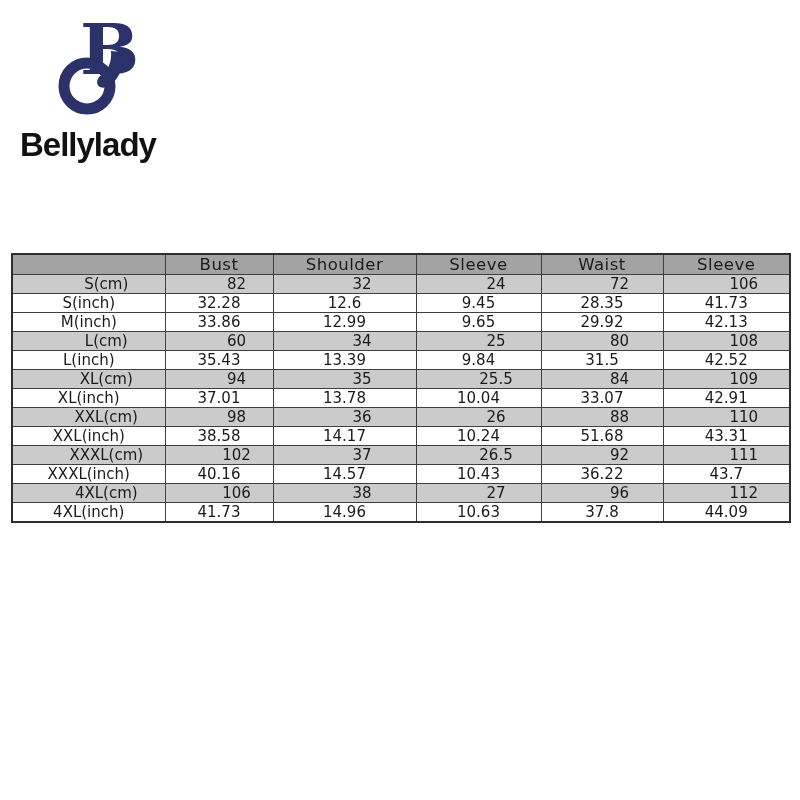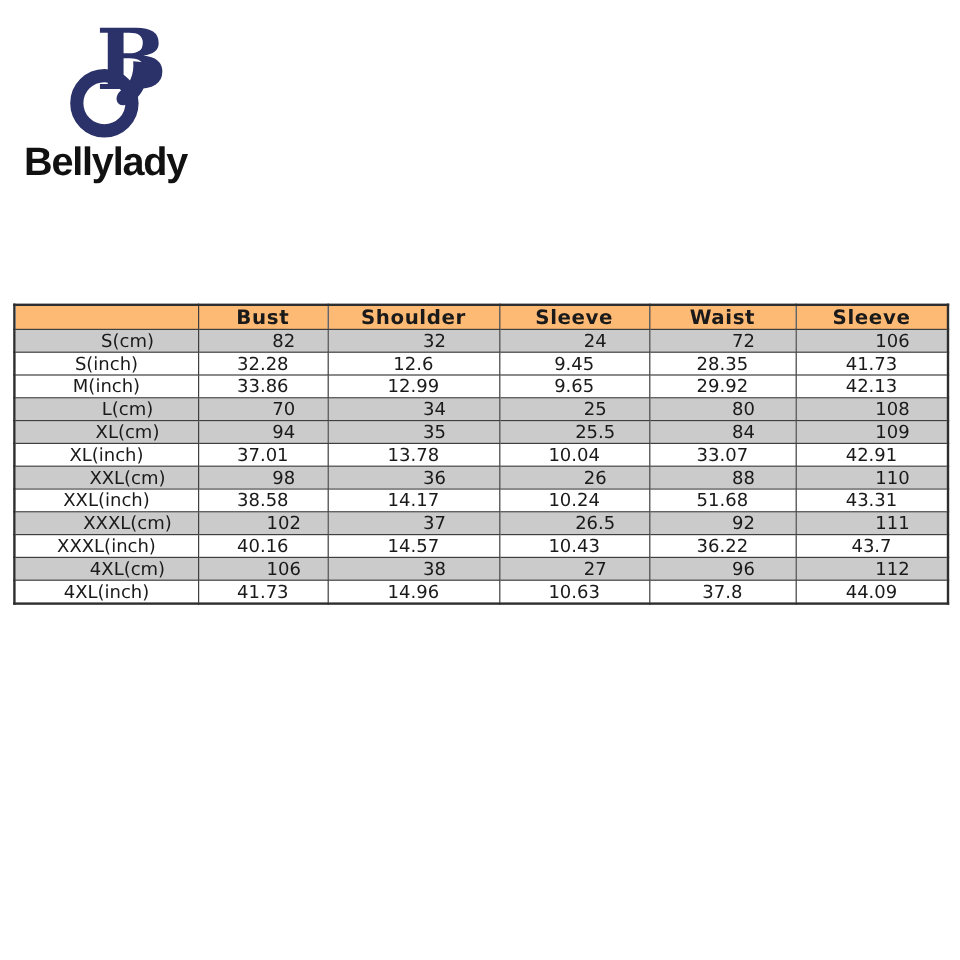--- a/index.html
+++ b/index.html
@@ -3,21 +3,21 @@
 <meta charset="utf-8">
 <style>
   * { margin: 0; padding: 0; box-sizing: border-box; }
   html, body { width: 800px; height: 800px; background: #ffffff; overflow: hidden; }
   body { position: relative; font-family: "DejaVu Sans", sans-serif; }
 
   
   .logo { position: absolute; left: 20px; top: 16px; width: 190px; }
   .monogram { display: block; margin-left: 30px; width: 125px; height: 100px; }
   .brand {
-    margin-top: 0;
+    margin-top: 10px;
     font-family: "Liberation Sans", sans-serif;
     font-weight: bold;
     font-size: 33px;
     letter-spacing: -1px;
     color: #111111;
     white-space: nowrap;
   }
 
   
   .size-table-wrap { position: absolute; left: 11px; top: 253px; width: 778px; }
@@ -32,22 +32,22 @@
     border: 1px solid #3f3f3f;
     text-align: center;
     vertical-align: middle;
     color: #1a1a1a;
     overflow: hidden;
     white-space: nowrap;
   }
   table.size-chart th {
     height: 20px;
     font-size: 16.5px;
-    font-weight: bold;
-    background: #fdba74;
+    font-weight: normal;
+    background: #a3a3a3;
     letter-spacing: 0.5px;
   }
   table.size-chart td {
     height: 17.6px;
     font-size: 15px;
     font-weight: normal;
   }
   tr.shaded td { background: #cbcbcb; padding-left: 35px; }
   tr.plain td  { background: #ffffff; }
 </style>
@@ -103,25 +103,33 @@
       <tr class="plain">
         <td>M(inch)</td>
         <td>33.86</td>
         <td>12.99</td>
         <td>9.65</td>
         <td>29.92</td>
         <td>42.13</td>
       </tr>
       <tr class="shaded">
         <td>L(cm)</td>
-        <td>70</td>
+        <td>60</td>
         <td>34</td>
         <td>25</td>
         <td>80</td>
         <td>108</td>
+      </tr>
+      <tr class="plain">
+        <td>L(inch)</td>
+        <td>35.43</td>
+        <td>13.39</td>
+        <td>9.84</td>
+        <td>31.5</td>
+        <td>42.52</td>
       </tr>
       <tr class="shaded">
         <td>XL(cm)</td>
         <td>94</td>
         <td>35</td>
         <td>25.5</td>
         <td>84</td>
         <td>109</td>
       </tr>
       <tr class="plain">

